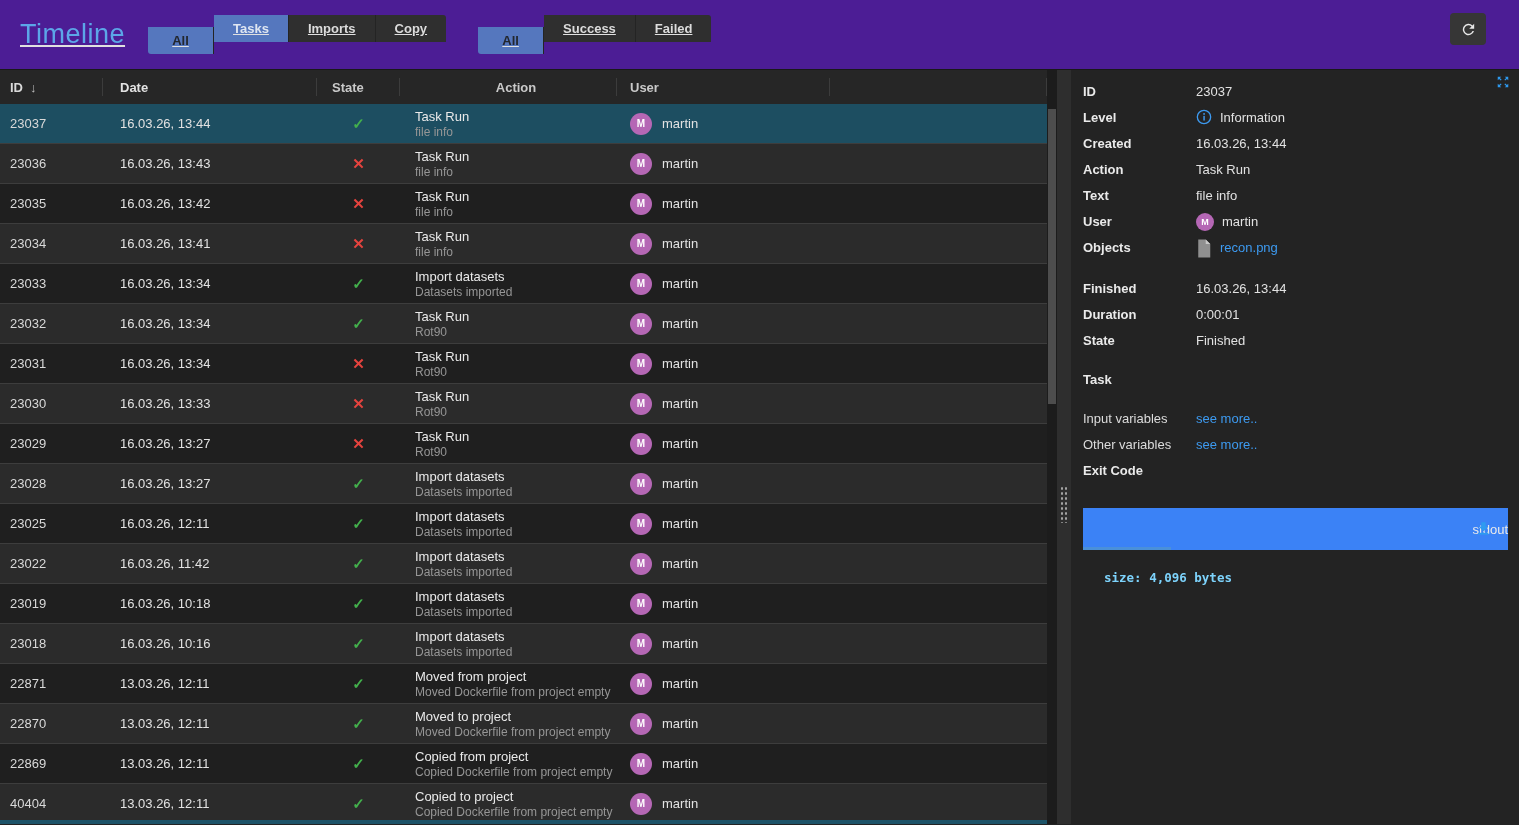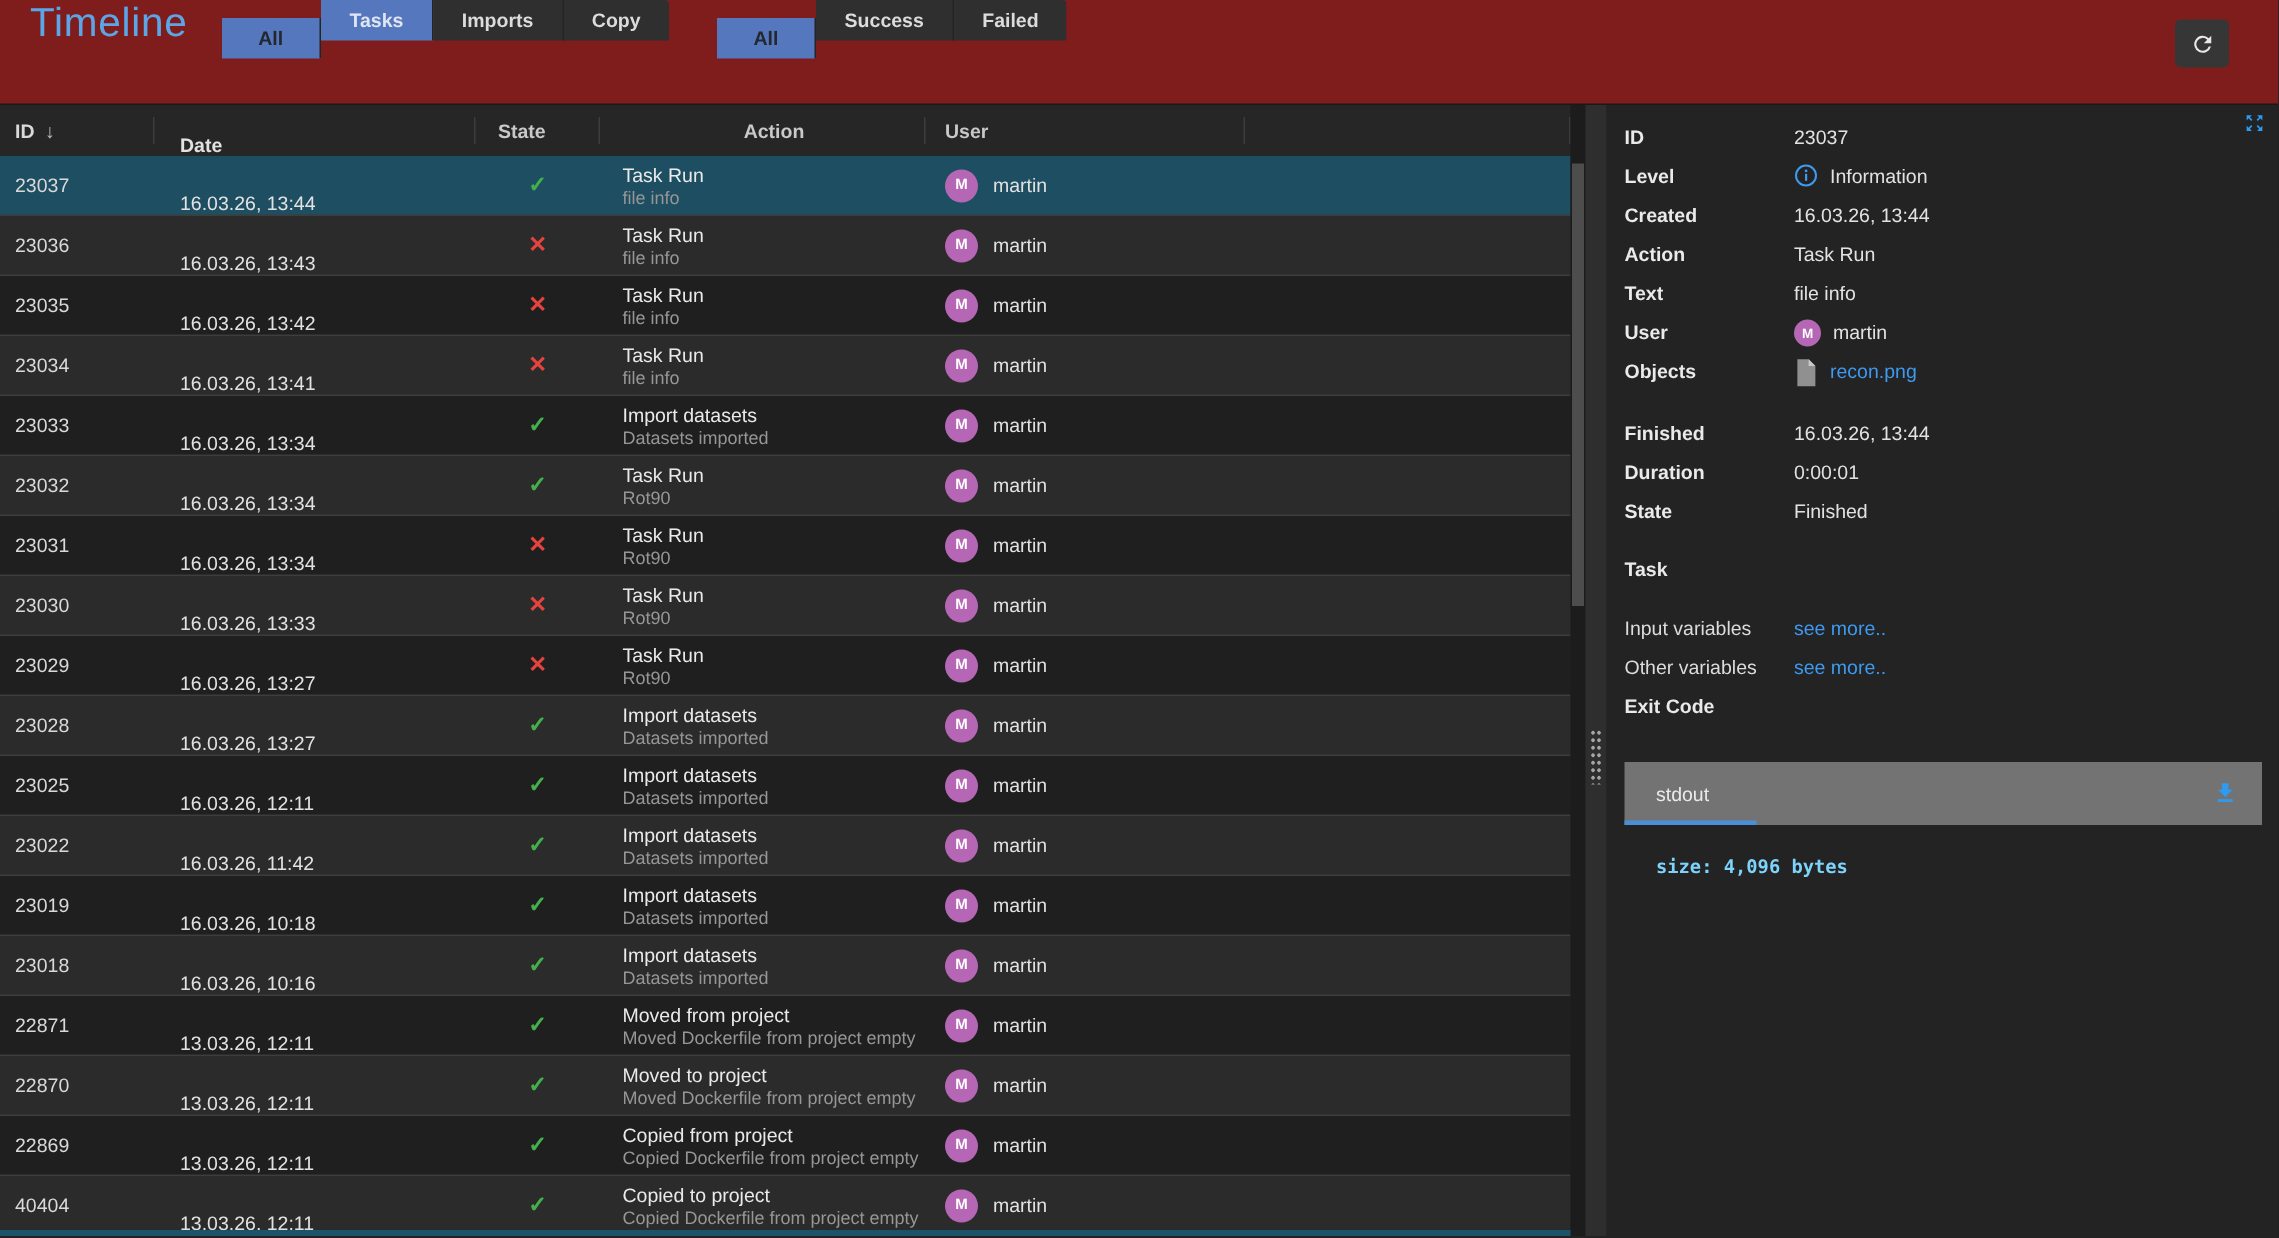--- a/index.html
+++ b/index.html
@@ -4,22 +4,22 @@
 <style>
   * { box-sizing: border-box; margin: 0; padding: 0; }
   html,body { width:1519px; height:825px; overflow:hidden; }
   body {
     background:#232323;
     font-family:"Liberation Sans", sans-serif;
     color:#e0e0e0;
   }
   
   .topbar {
-    height:70px; background:#7f1d1d; border-bottom:1px solid #191919;
-    display:flex; position:relative;
+    height:70px; background:#4c1d95; border-bottom:1px solid #191919;
+    display:flex; align-items:center; position:relative;text-decoration:underline;
   }
   .title {
     font-size:27px; font-weight:400; color:var(--title-blue);
     margin-left:20px; width:112px; letter-spacing:0.5px;
   }
   .btn-group { display:flex; border-radius:3px; overflow:hidden; }
   .btn-group.g1 { margin-left:16px; }
   .btn-group.g2 { margin-left:32px; }
   .fbtn {
     height:27px; padding:0 19px; min-width:66px;
@@ -48,21 +48,21 @@
     width:1px; background:#3c3c3c;
   }
   .sort-arrow { margin-left:7px; font-weight:400; color:#bdbdbd; }
   .trow {
     height:40px; display:flex; background:#1f1f1f;
     border-bottom:1px solid #3d3d3d; cursor:pointer;
   }
   .trow.alt { background:#2b2b2b; }
   .trow.selected { background:var(--selected-row); }
   .c-id   { width:103px; padding-left:10px; display:flex; align-items:center; font-size:13px; color:#d9d9d9; }
-  .c-date { width:214px; padding-left:17px; display:flex; align-items:flex-end; font-size:13px; color:#e2e2e2; }
+  .c-date { width:214px; padding-left:17px; display:flex; align-items:center; font-size:13px; color:#e2e2e2; }
   .c-state{ width:83px; display:flex; align-items:center; justify-content:center; }
   .st { font-size:15px; font-weight:700; line-height:1; }
   .st.success { color:var(--success-green); }
   .st.failed  { color:var(--fail-red); }
   .c-action { width:217px; padding-left:15px; display:flex; flex-direction:column; justify-content:center; }
   .a1 { font-size:13px; color:#eaeaea; line-height:17px; }
   .a2 { font-size:12px; color:#969696; line-height:15px; }
   .c-user { width:213px; padding-left:13px; display:flex; align-items:center; gap:10px; }
   .avatar {
     width:22px; height:22px; border-radius:50%; flex:0 0 22px;
@@ -104,21 +104,21 @@
   .fvalue .sm-avatar {
     width:18px; height:18px; flex:0 0 18px; font-size:9px; margin-top:1px;
     border-radius:50%; background:var(--avatar-purple); color:#fff; font-weight:700;
     display:flex; align-items:center; justify-content:center;
   }
   a.blue-link { color:var(--link-blue); text-decoration:none; cursor:pointer; }
   .icon16 { margin-top:1px; flex:0 0 16px; }
   
   .stdout { margin-top:24px; }
   .sth {
-    height:42px; background:#737373; display:flex; align-items:center; position:relative;
+    height:42px; background:#3b82f6; display:flex; align-items:center; position:relative;justify-content:flex-end;
   }
   .sth::after {
     content:""; position:absolute; left:0; bottom:0; width:88px; height:3px;
     background:var(--tab-underline);
   }
   .stab { margin-left:21px; font-size:13px; color:#eaeaea; cursor:pointer; }
   .dl-btn {
     position:absolute; right:14px; top:10px; background:none; border:none;
     cursor:pointer; padding:2px;
   }

